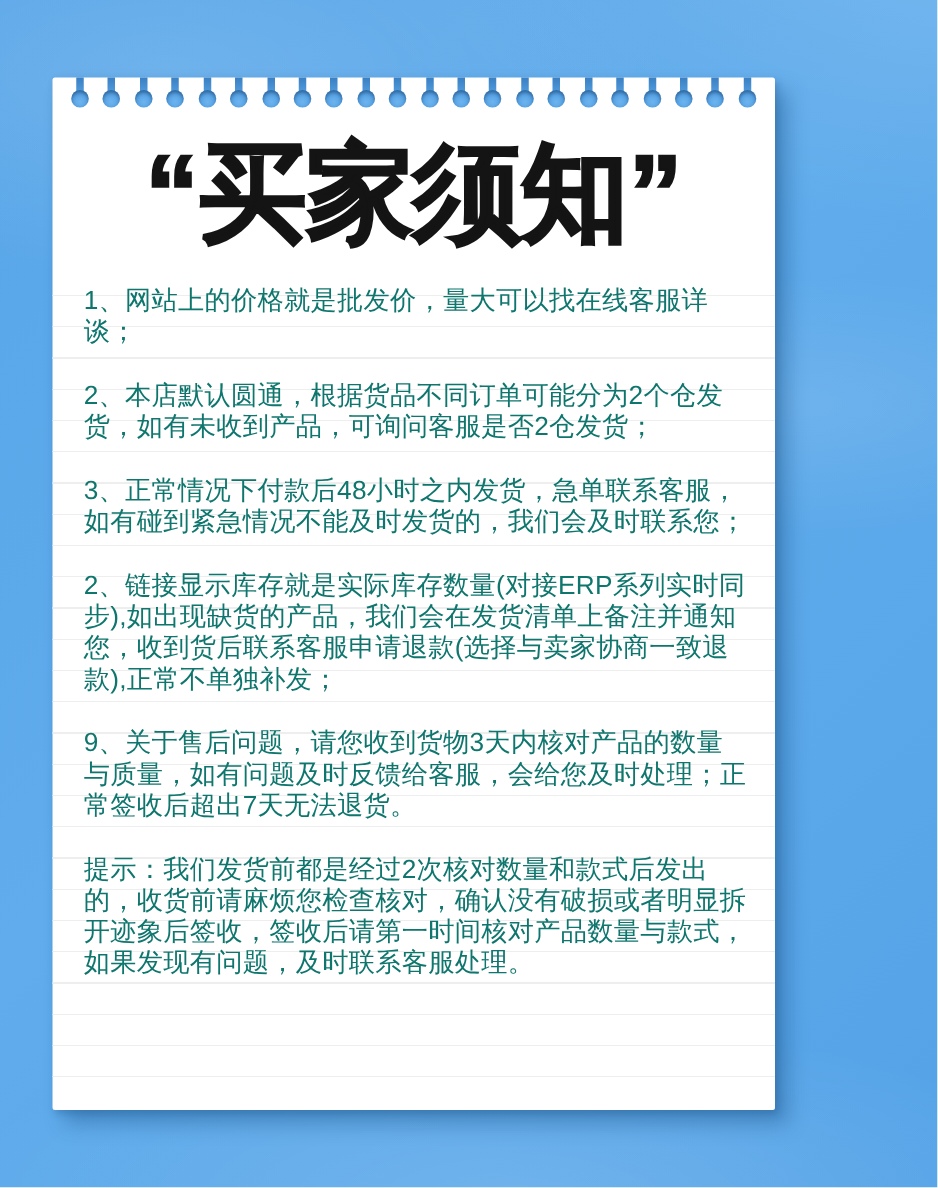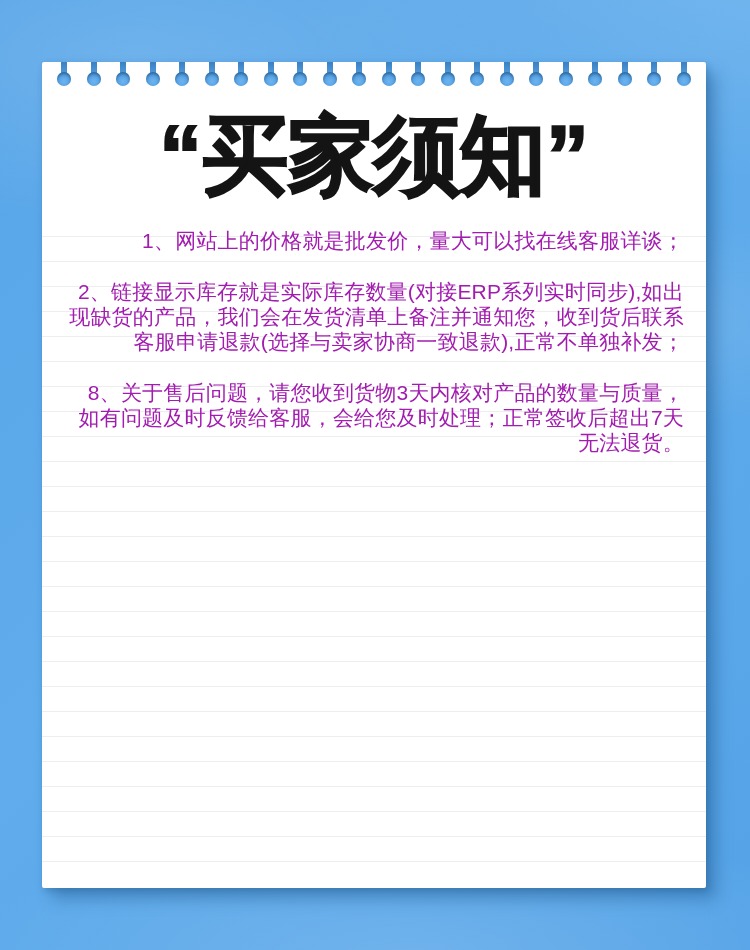--- a/index.html
+++ b/index.html
@@ -15,21 +15,21 @@
       radial-gradient(900px 420px at 108% -8%, rgba(255,255,255,.15), transparent 62%),
       radial-gradient(620px 260px at 18% 6%, rgba(255,255,255,.13), transparent 65%),
       radial-gradient(760px 240px at 55% 101%, rgba(255,255,255,.14), transparent 60%),
       radial-gradient(460px 160px at 85% 34%, rgba(255,255,255,.10), transparent 65%),
       radial-gradient(1300px 1150px at 50% 46%, rgba(255,255,255,0) 55%, rgba(22,74,130,.17) 100%),
       linear-gradient(135deg, #57a5e8 0%, #60acec 45%, #55a3e7 100%);
   }
   .paper {
     position: absolute;
     left: 42px; top: 62px;
-    width: 664px; height: 826px;
+    width: 578px; height: 826px;
     background: #ffffff;
     border-radius: 2px;
     box-shadow:
       10px 11px 16px rgba(24, 78, 132, 0.38),
       2px 3px 6px rgba(24, 78, 132, 0.28);
   }
   .ruled-lines {
     position: absolute;
     left: 0; right: 0;
     top: 150px; bottom: 16px;
@@ -84,23 +84,23 @@
   }
   .content {
     position: absolute;
     top: 166px;
     left: 25px; right: 22px;
   }
   .item {
     margin: 0 0 26px 0;
     font-size: 21px;
     line-height: 25px;
-    color: #a21caf;
+    color: #0f766e;
     letter-spacing: 0.2px;
-    text-align: right;
+    text-align: left;
   }
   .item:last-child { margin-bottom: 0; }
 </style>
 </head>
 <body>
 
 <div class="stage">
   <div class="paper">
     <div class="ruled-lines"></div>
     <div class="holes">
@@ -123,17 +123,20 @@
         <div class="hole"></div>
         <div class="hole"></div>
         <div class="hole"></div>
         <div class="hole"></div>
         <div class="hole"></div>
         <div class="hole"></div>
       </div>
     <h1 class="title">“买家须知”</h1>
     <div class="content">
       <p class="item">1、网站上的价格就是批发价，量大可以找在线客服详谈；</p>
+      <p class="item">2、本店默认圆通，根据货品不同订单可能分为2个仓发货，如有未收到产品，可询问客服是否2仓发货；</p>
+      <p class="item">3、正常情况下付款后48小时之内发货，急单联系客服，如有碰到紧急情况不能及时发货的，我们会及时联系您；</p>
       <p class="item">2、链接显示库存就是实际库存数量(对接ERP系列实时同步),如出现缺货的产品，我们会在发货清单上备注并通知您，收到货后联系客服申请退款(选择与卖家协商一致退款),正常不单独补发；</p>
-      <p class="item">8、关于售后问题，请您收到货物3天内核对产品的数量与质量，如有问题及时反馈给客服，会给您及时处理；正常签收后超出7天无法退货。</p>
+      <p class="item">9、关于售后问题，请您收到货物3天内核对产品的数量与质量，如有问题及时反馈给客服，会给您及时处理；正常签收后超出7天无法退货。</p>
+      <p class="item">提示：我们发货前都是经过2次核对数量和款式后发出的，收货前请麻烦您检查核对，确认没有破损或者明显拆开迹象后签收，签收后请第一时间核对产品数量与款式，如果发现有问题，及时联系客服处理。</p>
     </div>
   </div>
 </div>
 
 </body></html>

